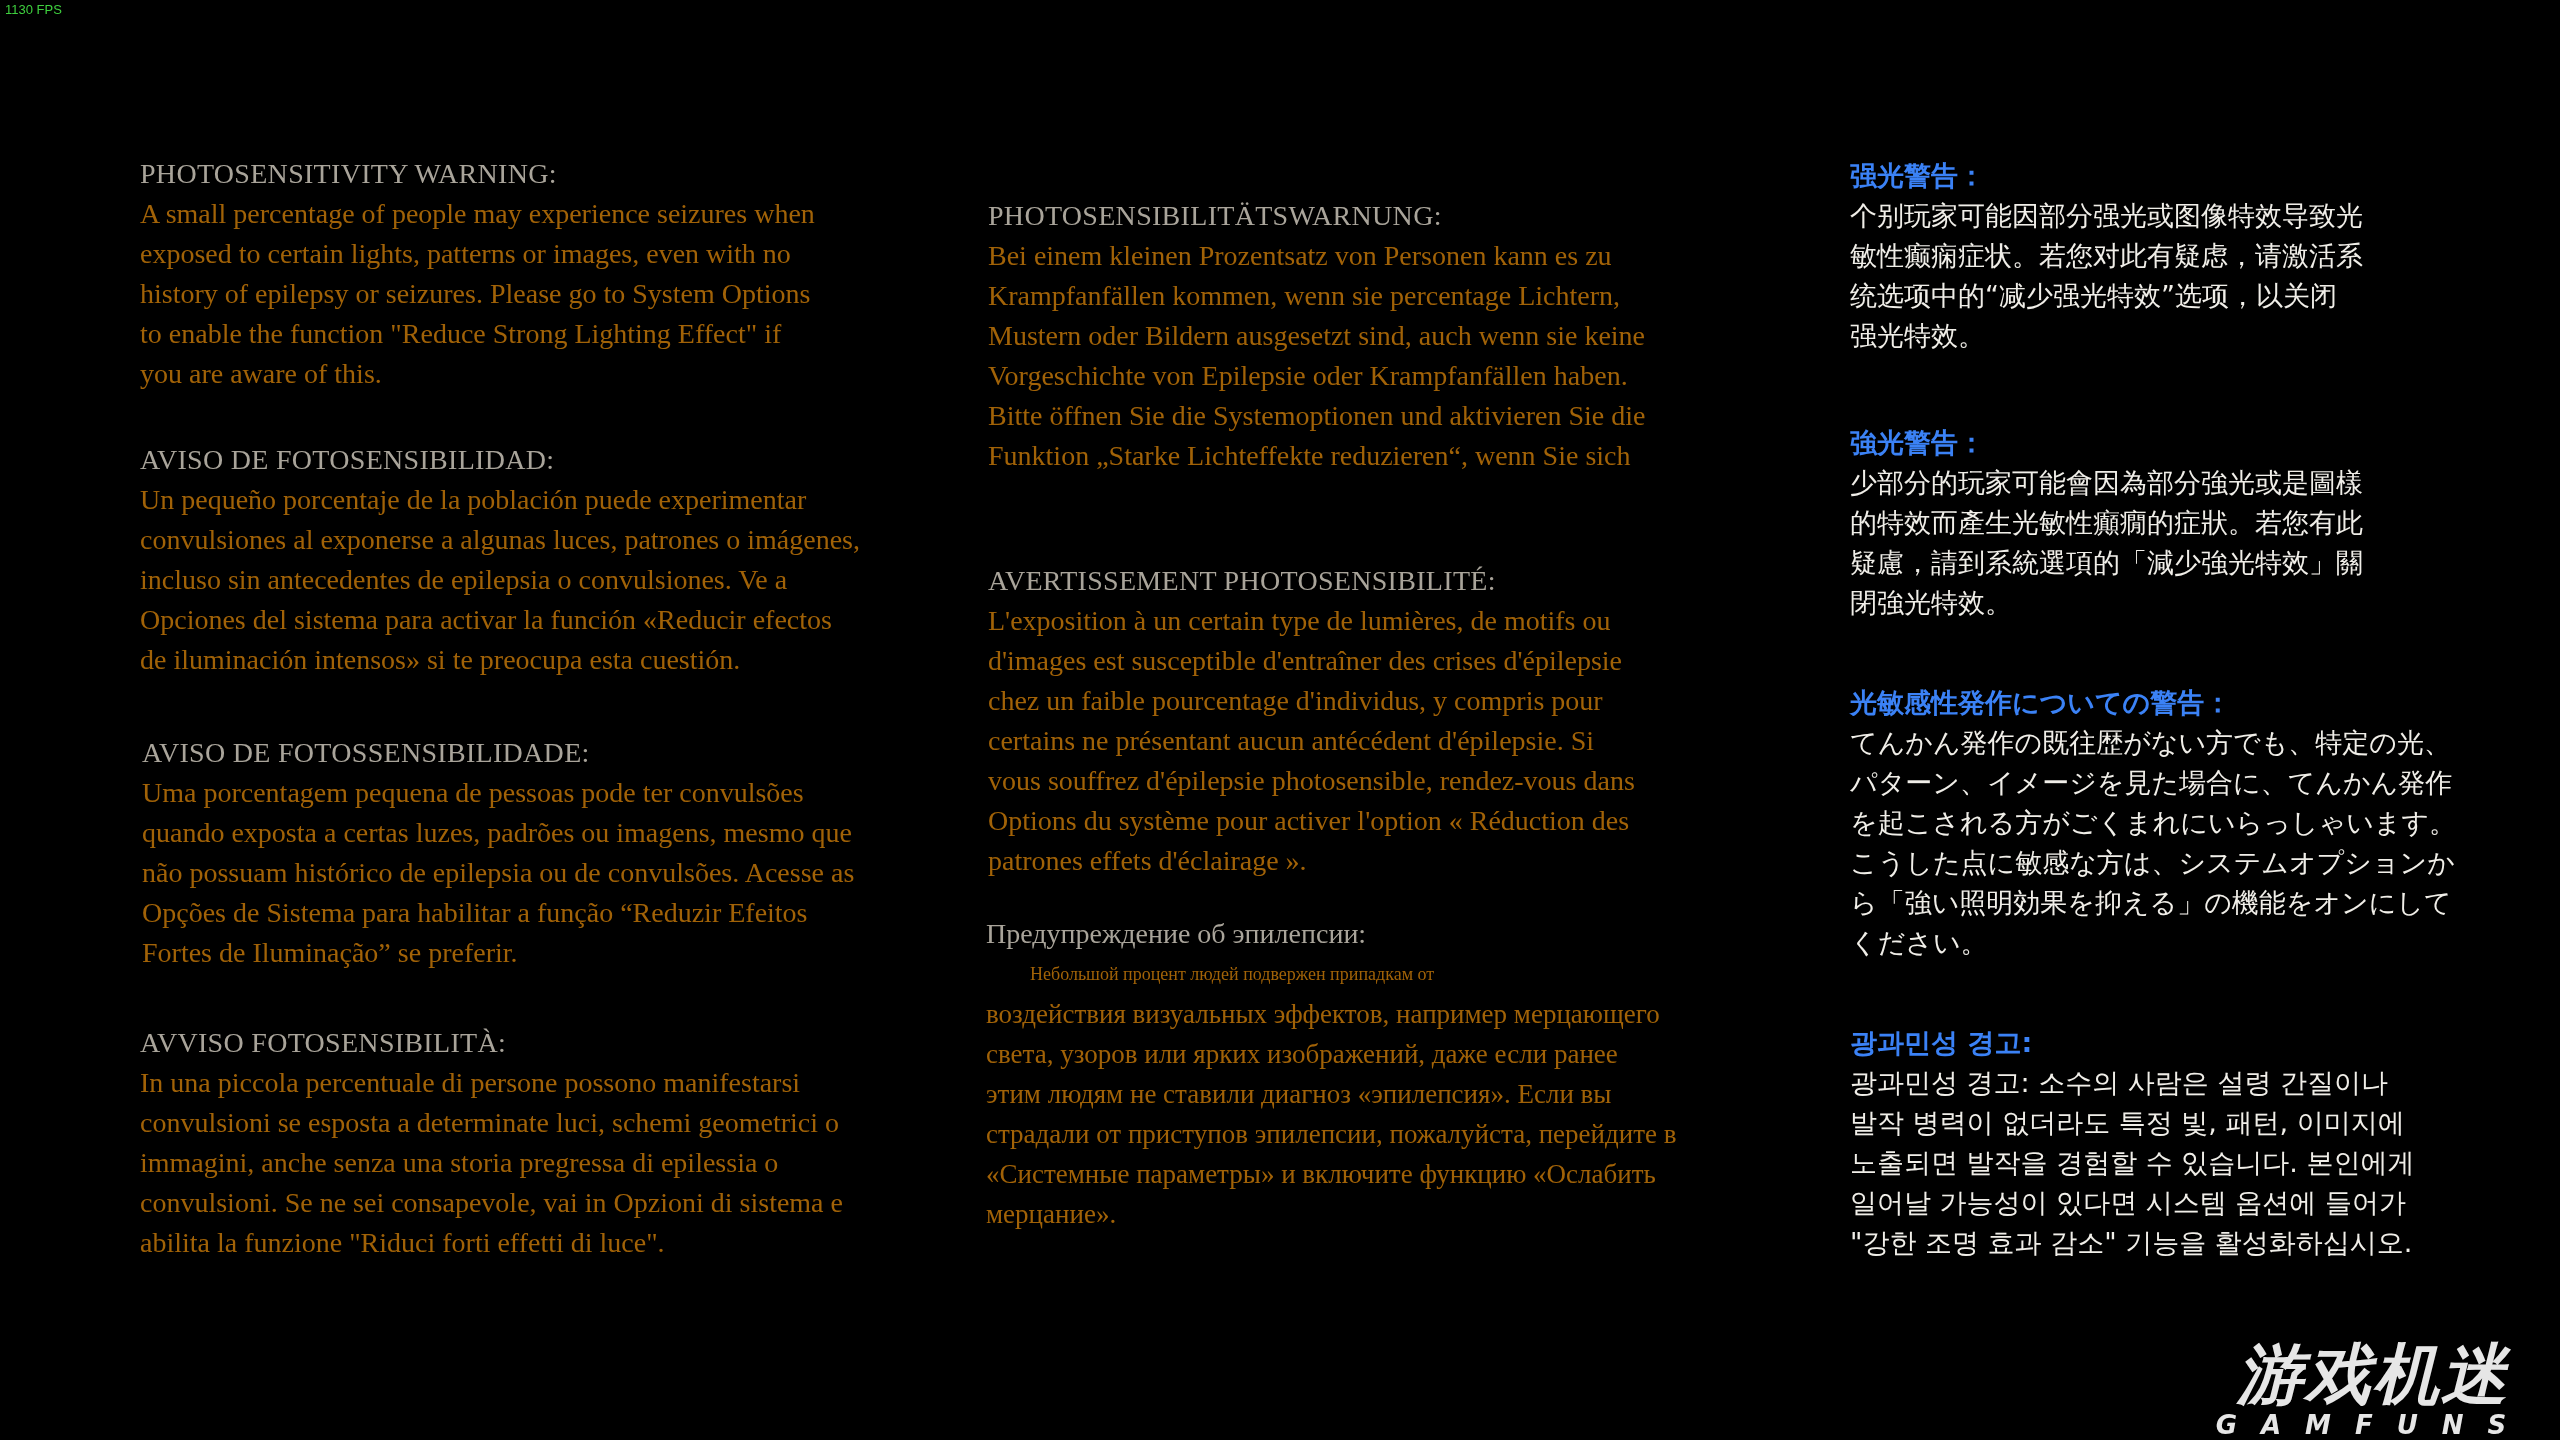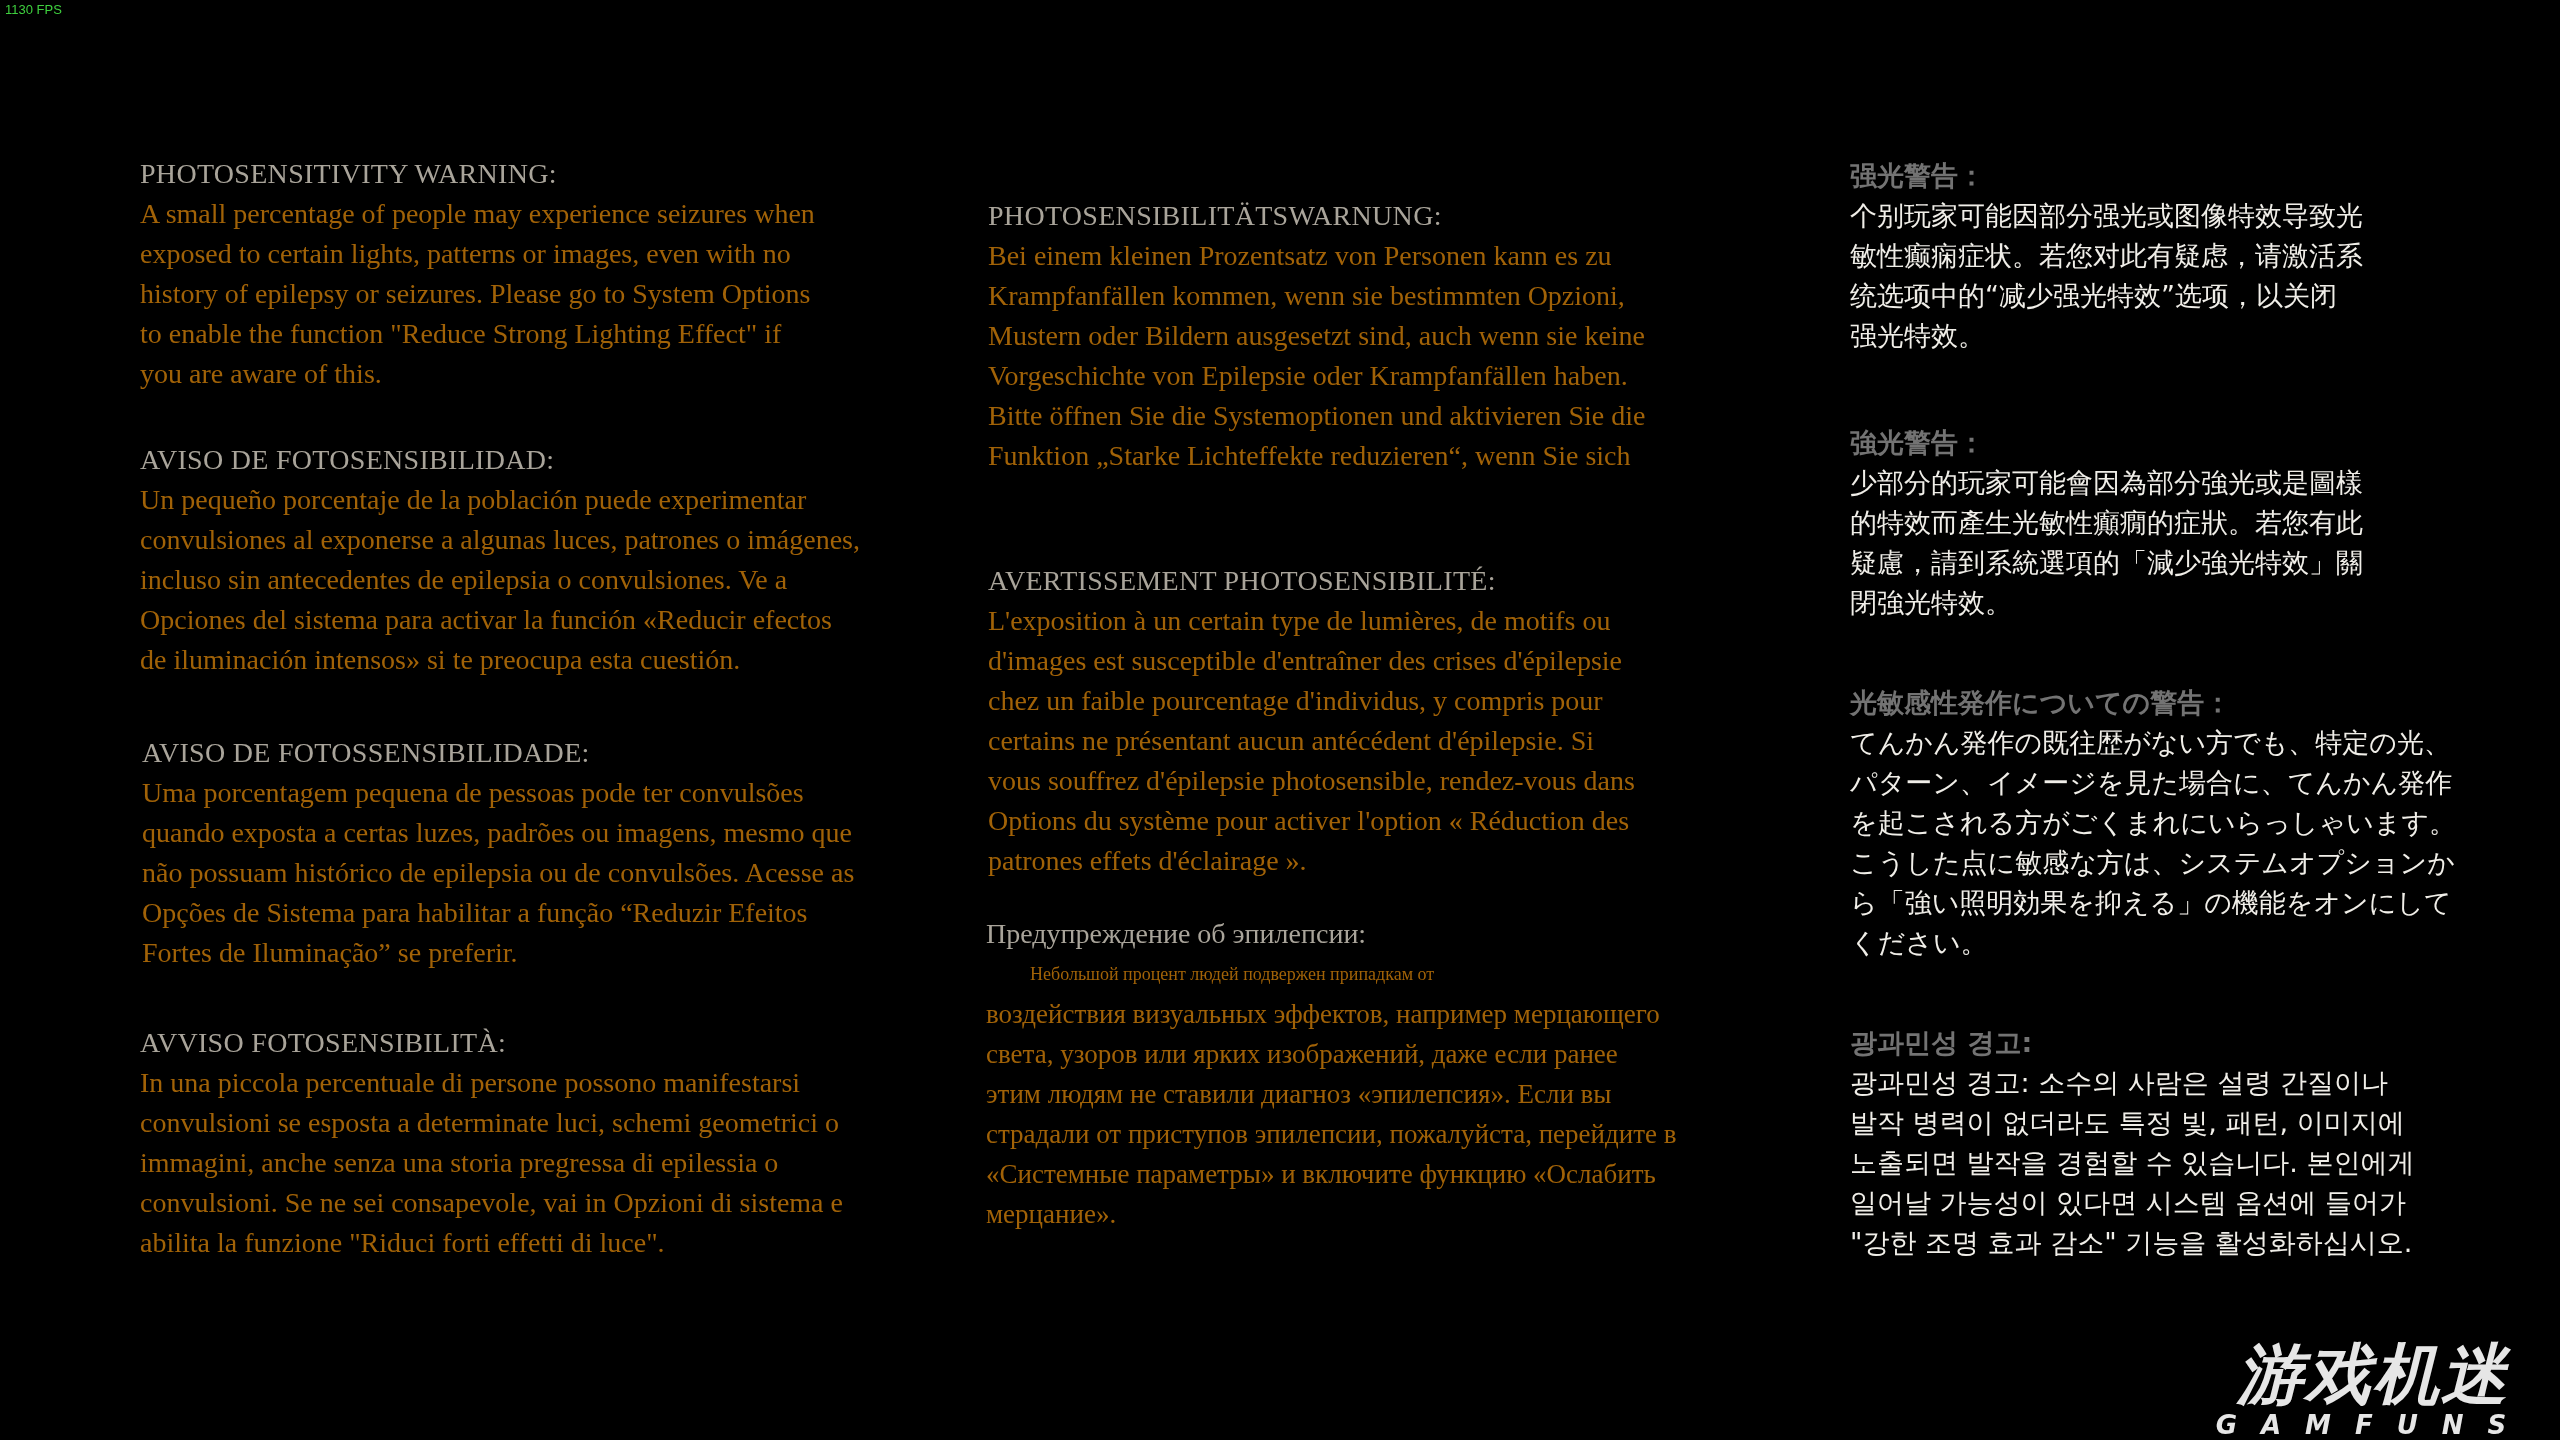--- a/index.html
+++ b/index.html
@@ -13,21 +13,21 @@
   .section { position: absolute; }
   .serif .heading {
     font-family: "Liberation Serif", serif; font-size: 28px; color: #a9a49a;
     letter-spacing: 0.3px; margin: 0; line-height: 40px; white-space: nowrap;
   }
   .serif .line {
     font-family: "Liberation Serif", serif; font-size: 28px; color: #a16207;
     line-height: 40px; white-space: nowrap;
   }
   .cjk .heading {
-    font-family: "DejaVu Sans", sans-serif; font-size: 27px; color: #737373; font-weight: bold;
+    font-family: "DejaVu Sans", sans-serif; font-size: 27px; color: #3b82f6; font-weight: bold;
     line-height: 40px; margin: 0; white-space: nowrap;
   }
   .cjk .line {
     font-family: "DejaVu Sans", sans-serif; font-size: 27px; color: #f0eee8;
     line-height: 40px; white-space: nowrap;
   }
   .logo {
     position: absolute; right: 12px; bottom: 8px; width: 350px; height: 110px;
     text-align: center; color: #e6e6e6;
   }
@@ -77,21 +77,21 @@
   <div class="line">In una piccola percentuale di persone possono manifestarsi</div>
   <div class="line">convulsioni se esposta a determinate luci, schemi geometrici o</div>
   <div class="line">immagini, anche senza una storia pregressa di epilessia o</div>
   <div class="line">convulsioni. Se ne sei consapevole, vai in Opzioni di sistema e</div>
   <div class="line">abilita la funzione "Riduci forti effetti di luce".</div>
 </div>
 
 <div class="section serif" style="left:988px; top:196px;">
   <div class="heading">PHOTOSENSIBILITÄTSWARNUNG:</div>
   <div class="line">Bei einem kleinen Prozentsatz von Personen kann es zu</div>
-  <div class="line">Krampfanfällen kommen, wenn sie bestimmten Opzioni,</div>
+  <div class="line">Krampfanfällen kommen, wenn sie percentage Lichtern,</div>
   <div class="line">Mustern oder Bildern ausgesetzt sind, auch wenn sie keine</div>
   <div class="line">Vorgeschichte von Epilepsie oder Krampfanfällen haben.</div>
   <div class="line">Bitte öffnen Sie die Systemoptionen und aktivieren Sie die</div>
   <div class="line">Funktion „Starke Lichteffekte reduzieren“, wenn Sie sich</div>
 </div>
 
 <div class="section serif" style="left:988px; top:533px;margin-top:28px;">
   <div class="heading">AVERTISSEMENT PHOTOSENSIBILITÉ:</div>
   <div class="line">L'exposition à un certain type de lumières, de motifs ou</div>
   <div class="line">d'images est susceptible d'entraîner des crises d'épilepsie</div>

